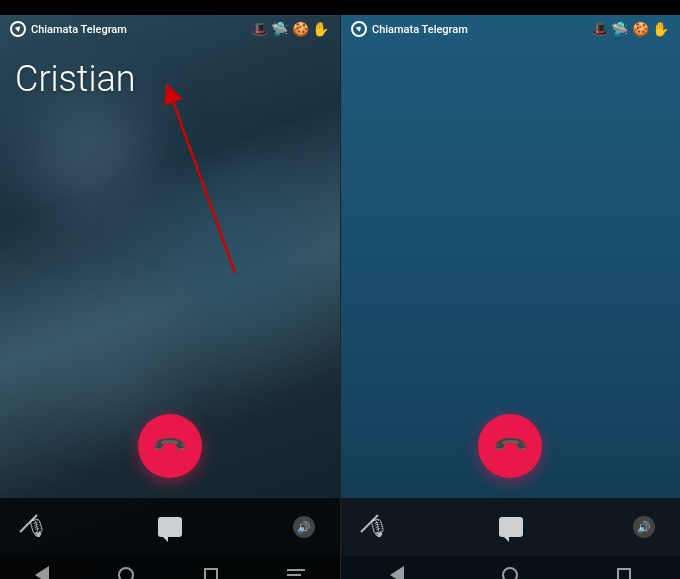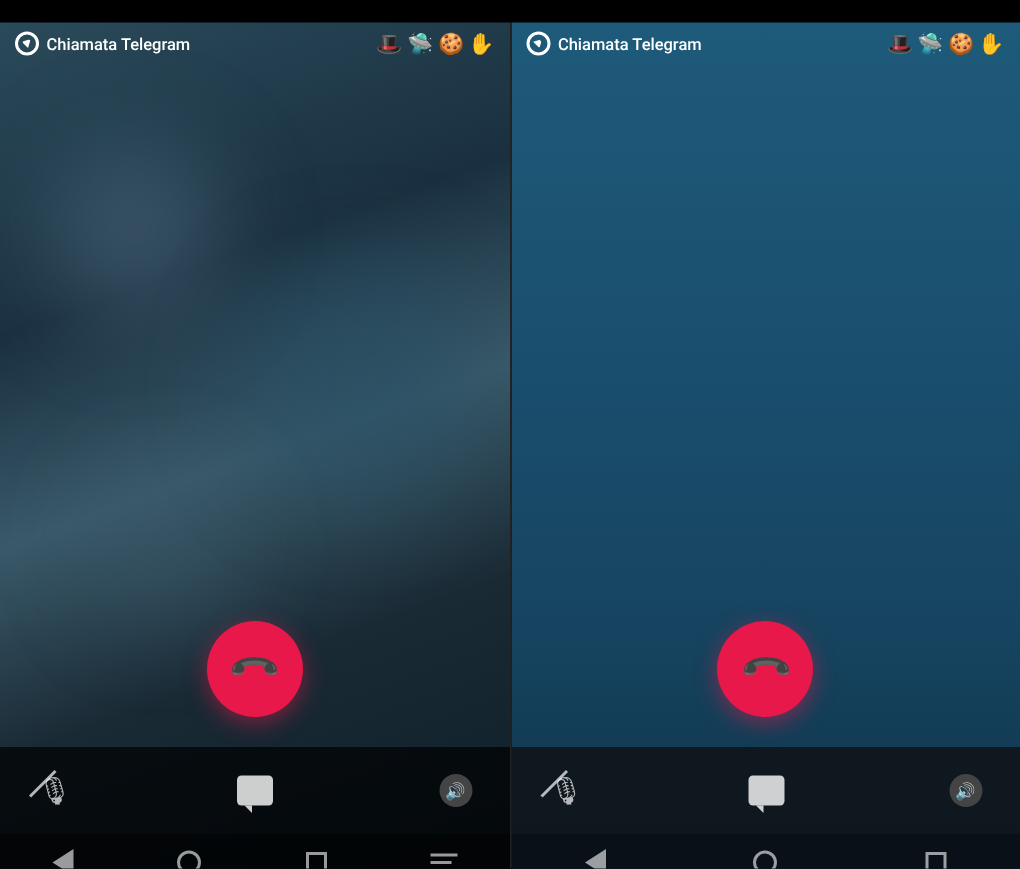--- a/index.html
+++ b/index.html
@@ -299,20 +299,34 @@
       <span class="status-text">Chiamata Telegram</span>
     </div>
     <div class="status-icons">
       <span>🎩</span>
       <span>🛸</span>
       <span>🍪</span>
       <span>✋</span>
     </div>
   </div>
 
+  <div class="call-content">
+    <div class="caller-name">Cristian</div>
+
+    <div class="red-arrow" style="top: 40px; left: 160px;">
+      <svg width="90" height="200" viewBox="0 0 90 200">
+        <defs>
+          <marker id="arrowhead-left" markerWidth="8" markerHeight="8" refX="4" refY="4" orient="auto">
+            <polygon points="0 0, 8 4, 0 8" fill="#cc0000"></polygon>
+          </marker>
+        </defs>
+        <line x1="75" y1="190" x2="10" y2="10" stroke="#cc0000" stroke-width="2.5" marker-end="url(#arrowhead-left)"></line>
+      </svg>
+    </div>
+  </div>
 
   <div class="spacer"></div>
 
   <div class="end-call-area">
     <div class="end-call-button">
       <span class="phone-icon">📞</span>
     </div>
   </div>
 
   <div class="bottom-bar">

